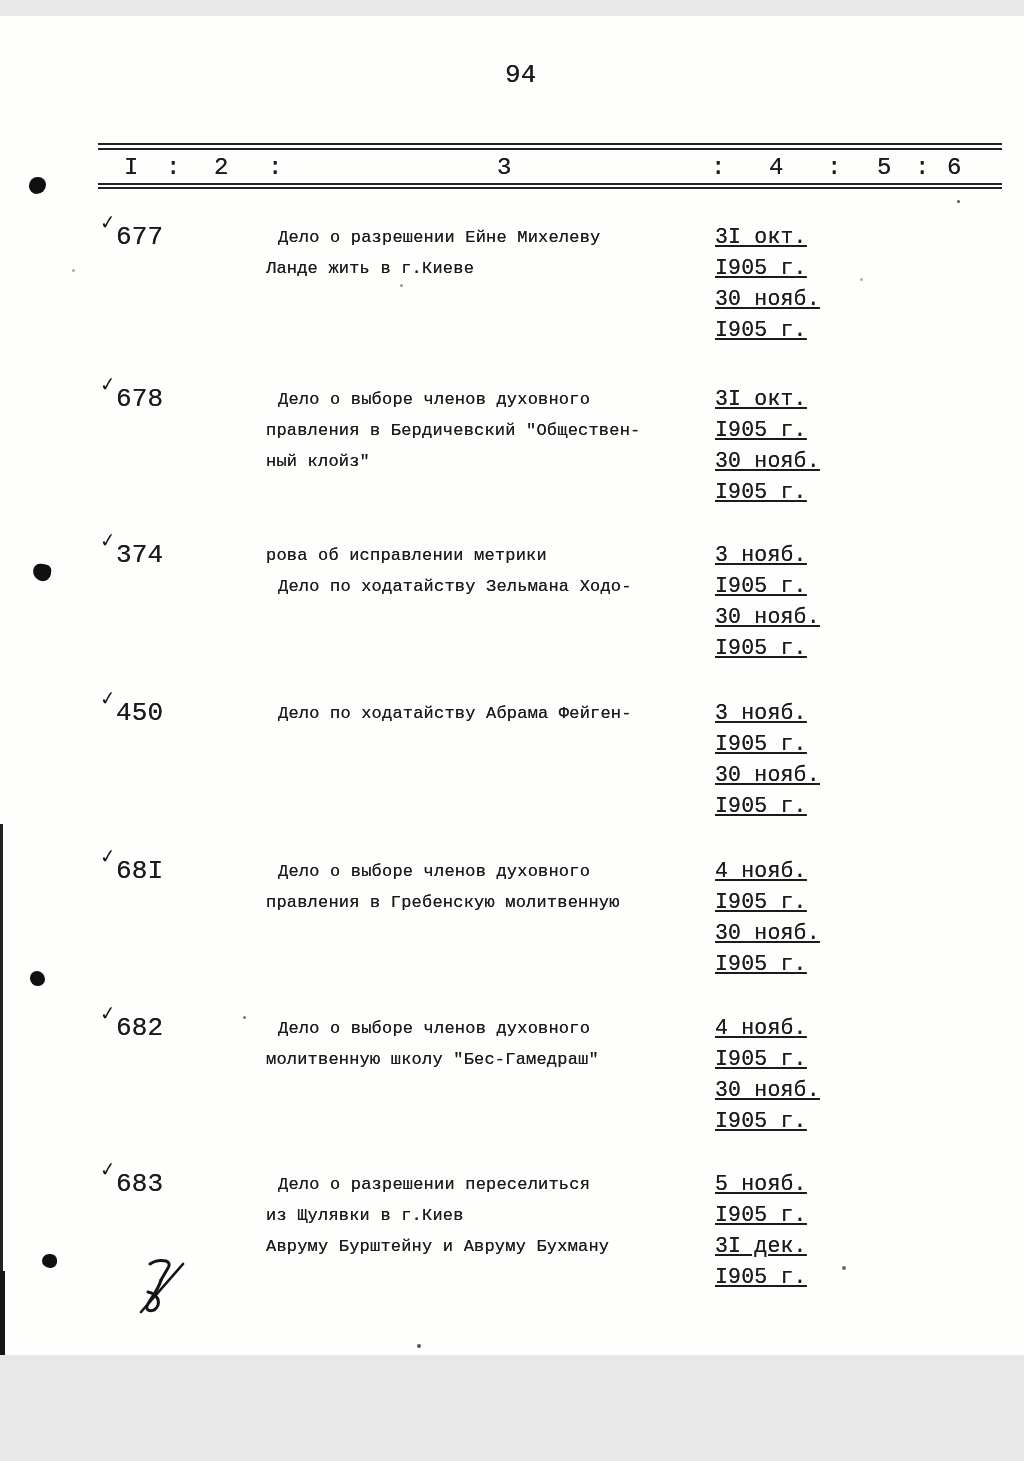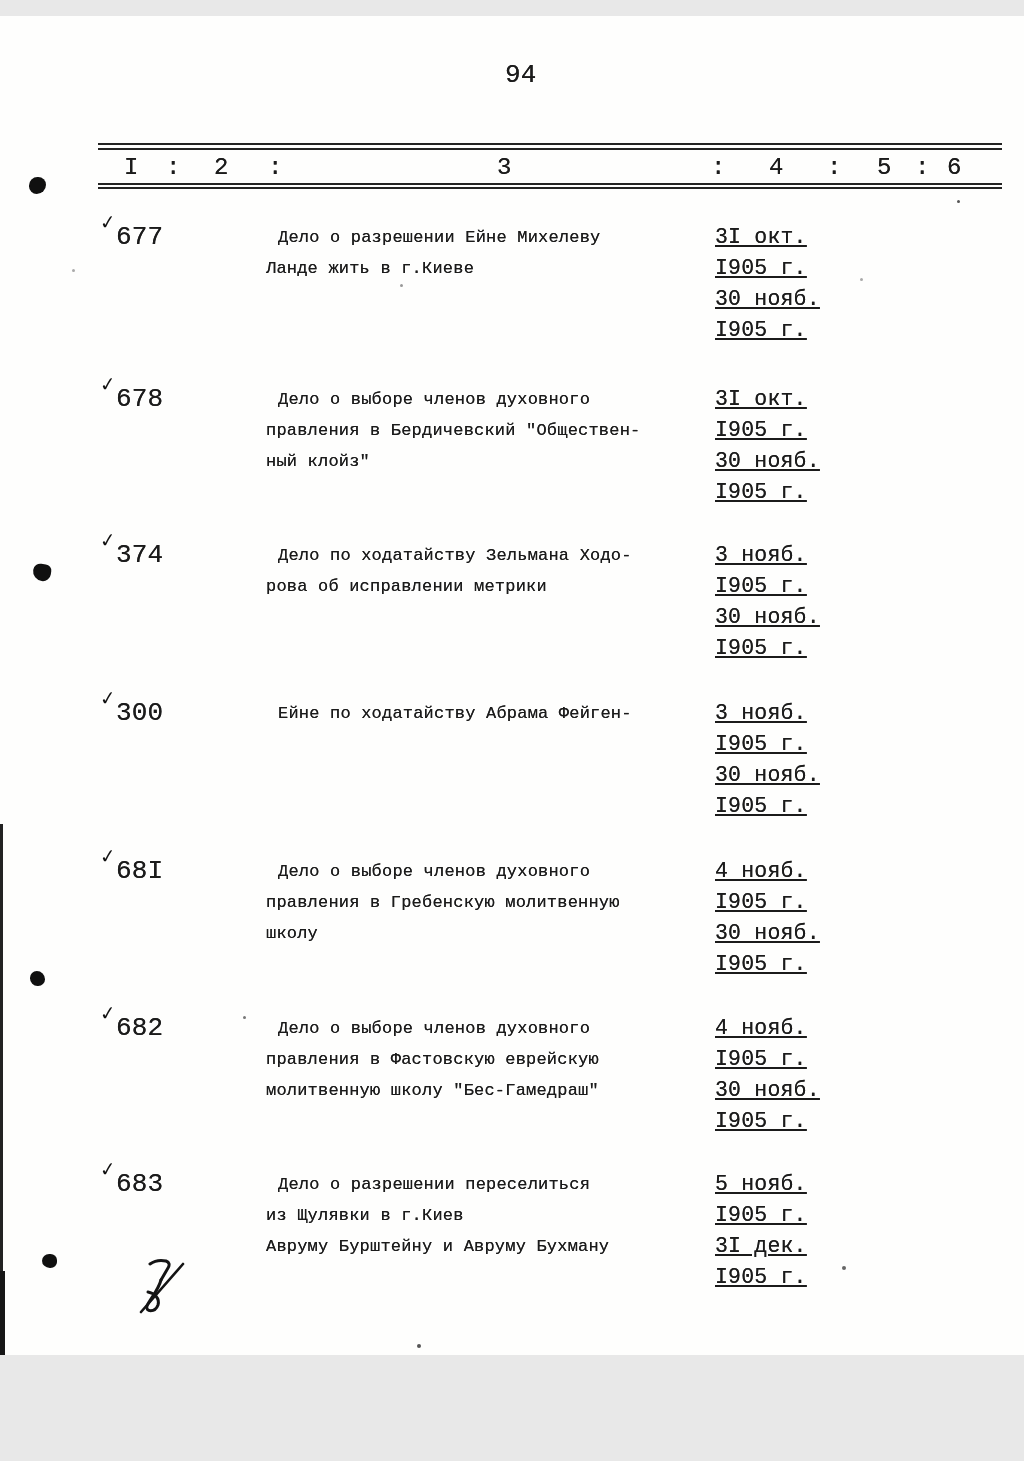--- a/index.html
+++ b/index.html
@@ -143,67 +143,65 @@
       <div class="typed">I905 г.</div>
       <div class="typed">30 нояб.</div>
       <div class="typed">I905 г.</div>
     </div>
   </div>
 
   <div class="entry" style="top:524px">
     <span class="check">✓</span>
     <span class="entry-number typed">374</span>
     <div class="desc">
+      <div class="line typed">рова об исправлении метрики</div>
       <div class="line first typed">Дело по ходатайству Зельмана Ходо-</div>
-      <div class="line typed">рова об исправлении метрики</div>
     </div>
     <div class="dates">
       <div class="typed">3 нояб.</div>
       <div class="typed">I905 г.</div>
       <div class="typed">30 нояб.</div>
       <div class="typed">I905 г.</div>
     </div>
   </div>
 
   <div class="entry" style="top:682px">
     <span class="check">✓</span>
-    <span class="entry-number typed">300</span>
-    <div class="desc">
-      <div class="line first typed">Ейне по ходатайству Абрама Фейген-</div>
+    <span class="entry-number typed">450</span>
+    <div class="desc">
+      <div class="line first typed">Дело по ходатайству Абрама Фейген-</div>
     </div>
     <div class="dates">
       <div class="typed">3 нояб.</div>
       <div class="typed">I905 г.</div>
       <div class="typed">30 нояб.</div>
       <div class="typed">I905 г.</div>
     </div>
   </div>
 
   <div class="entry" style="top:840px">
     <span class="check">✓</span>
     <span class="entry-number typed">68I</span>
     <div class="desc">
       <div class="line first typed">Дело о выборе членов духовного</div>
       <div class="line typed">правления в Гребенскую молитвенную</div>
-      <div class="line typed">школу</div>
     </div>
     <div class="dates">
       <div class="typed">4 нояб.</div>
       <div class="typed">I905 г.</div>
       <div class="typed">30 нояб.</div>
       <div class="typed">I905 г.</div>
     </div>
   </div>
 
   <div class="entry" style="top:997px">
     <span class="check">✓</span>
     <span class="entry-number typed">682</span>
     <div class="desc">
       <div class="line first typed">Дело о выборе членов духовного</div>
-      <div class="line typed">правления в Фастовскую еврейскую</div>
       <div class="line typed">молитвенную школу "Бес-Гамедраш"</div>
     </div>
     <div class="dates">
       <div class="typed">4 нояб.</div>
       <div class="typed">I905 г.</div>
       <div class="typed">30 нояб.</div>
       <div class="typed">I905 г.</div>
     </div>
   </div>
 

